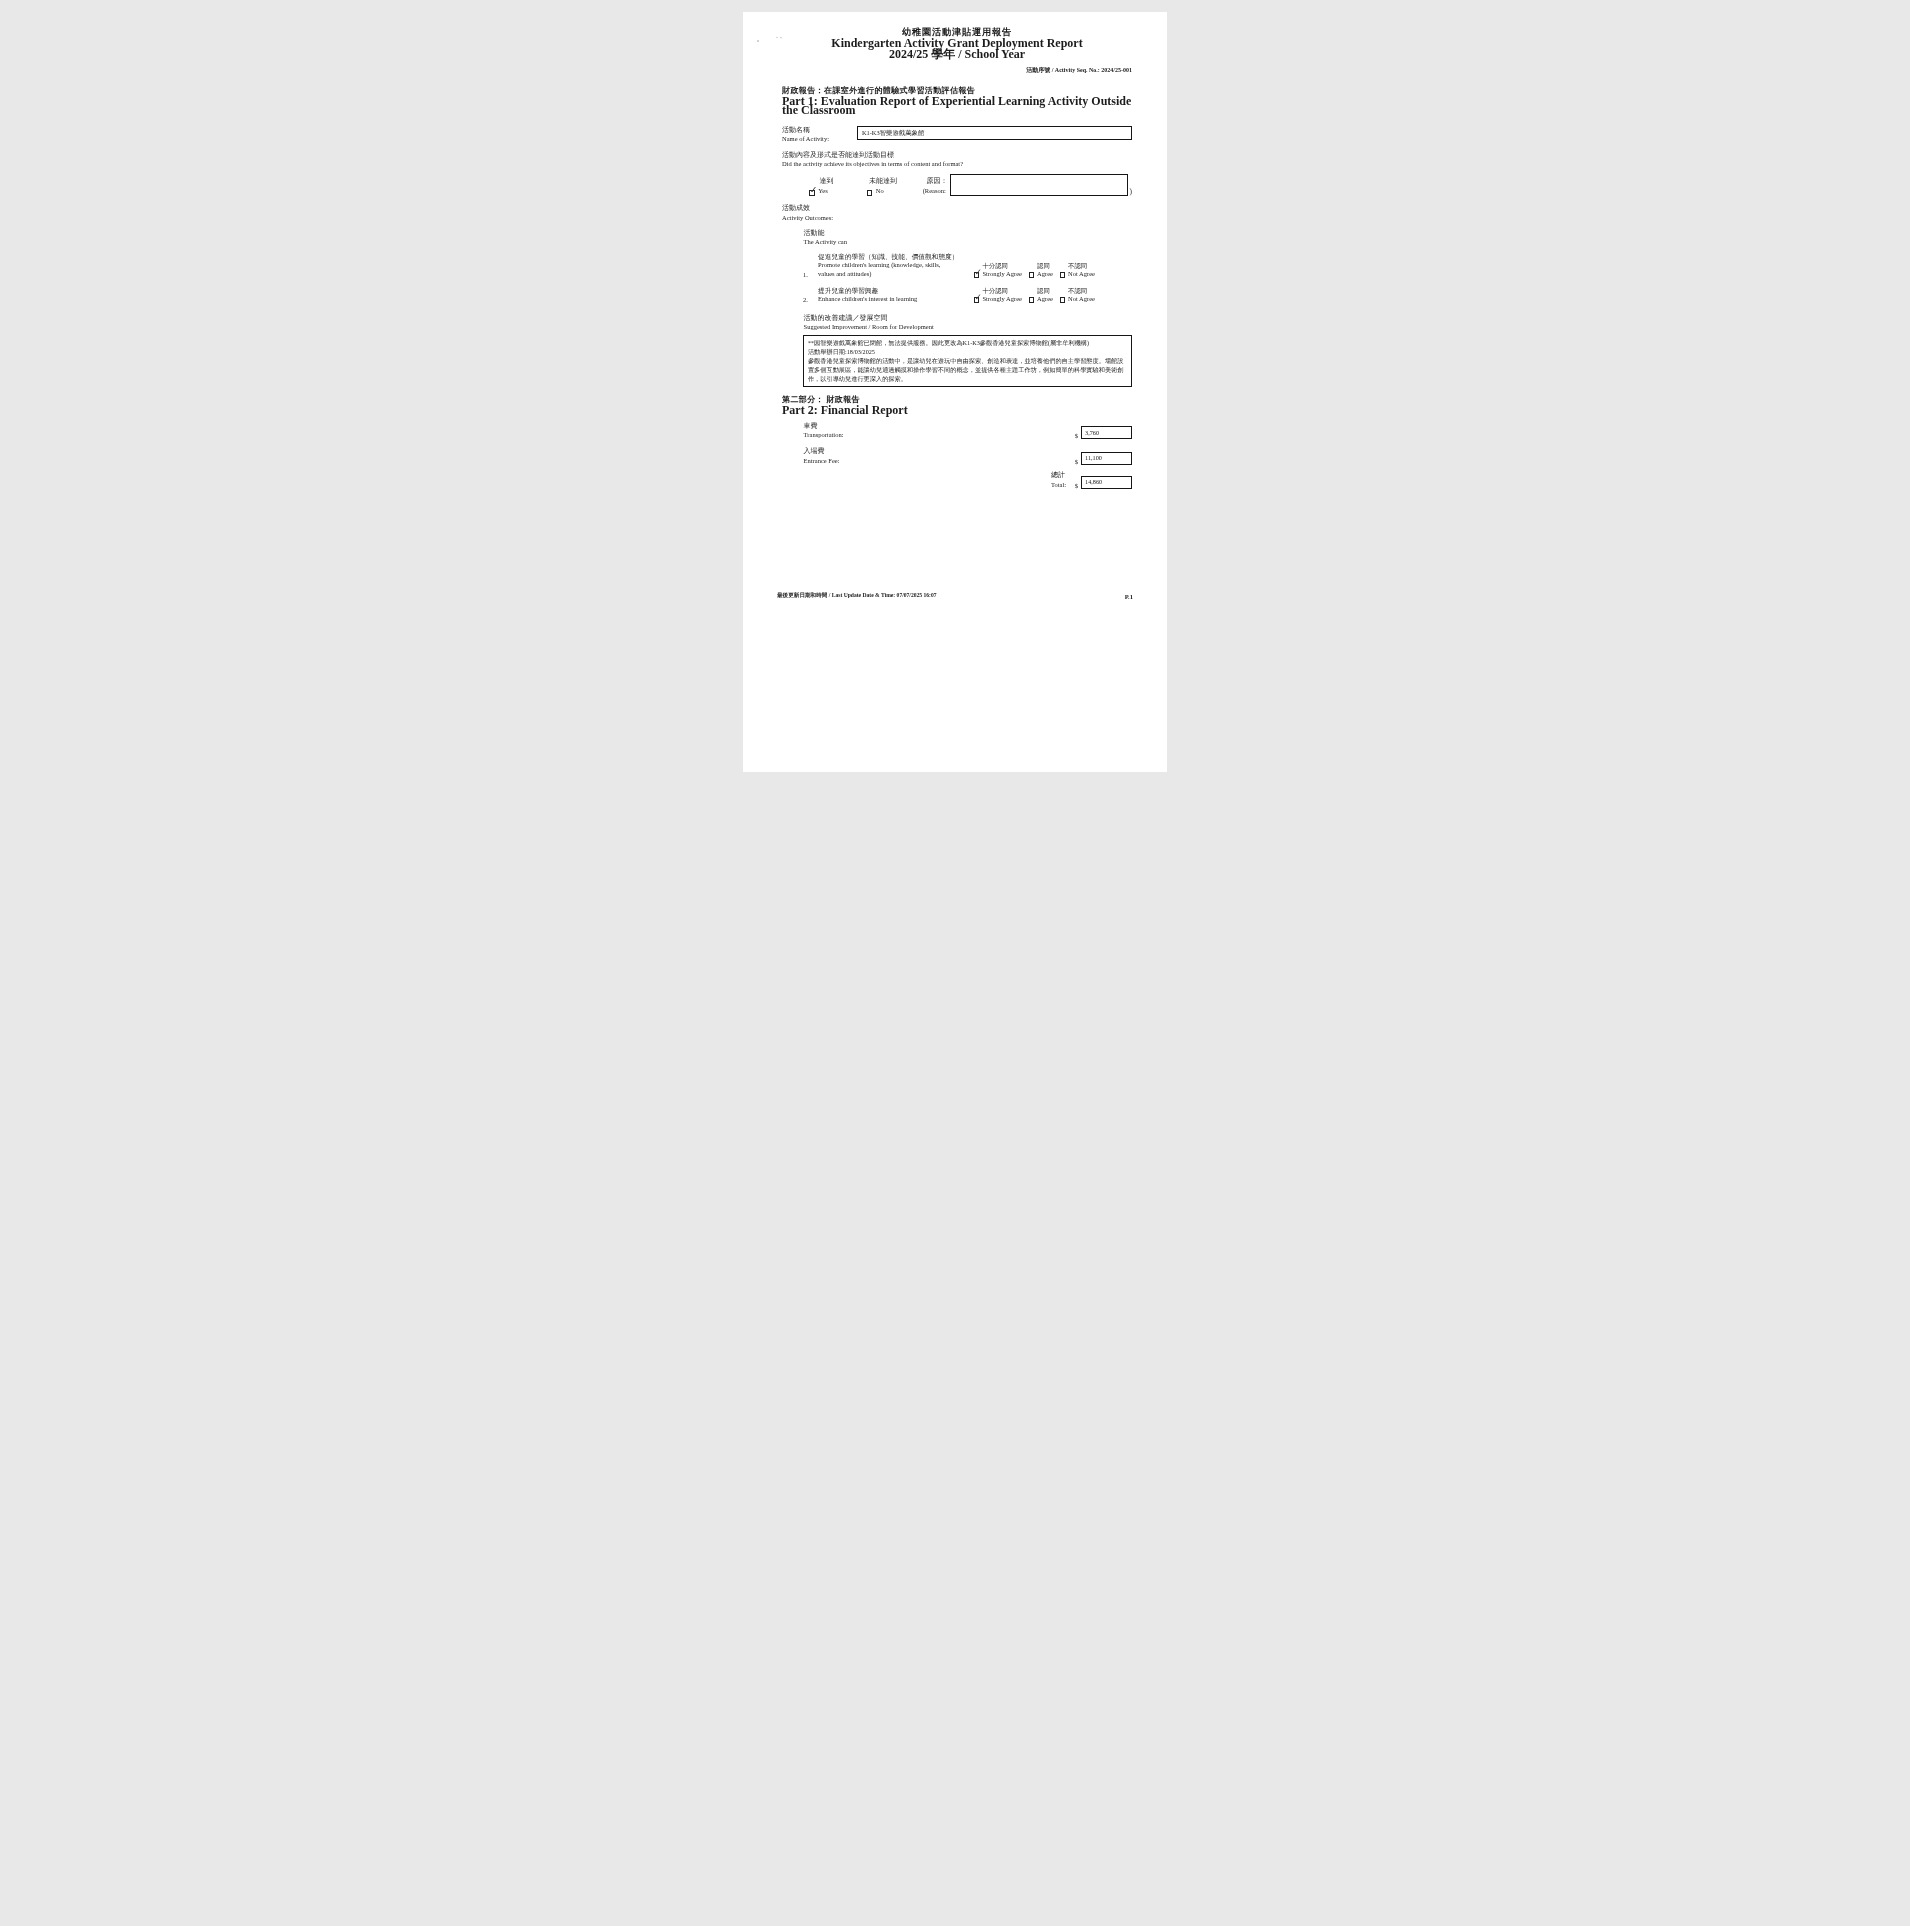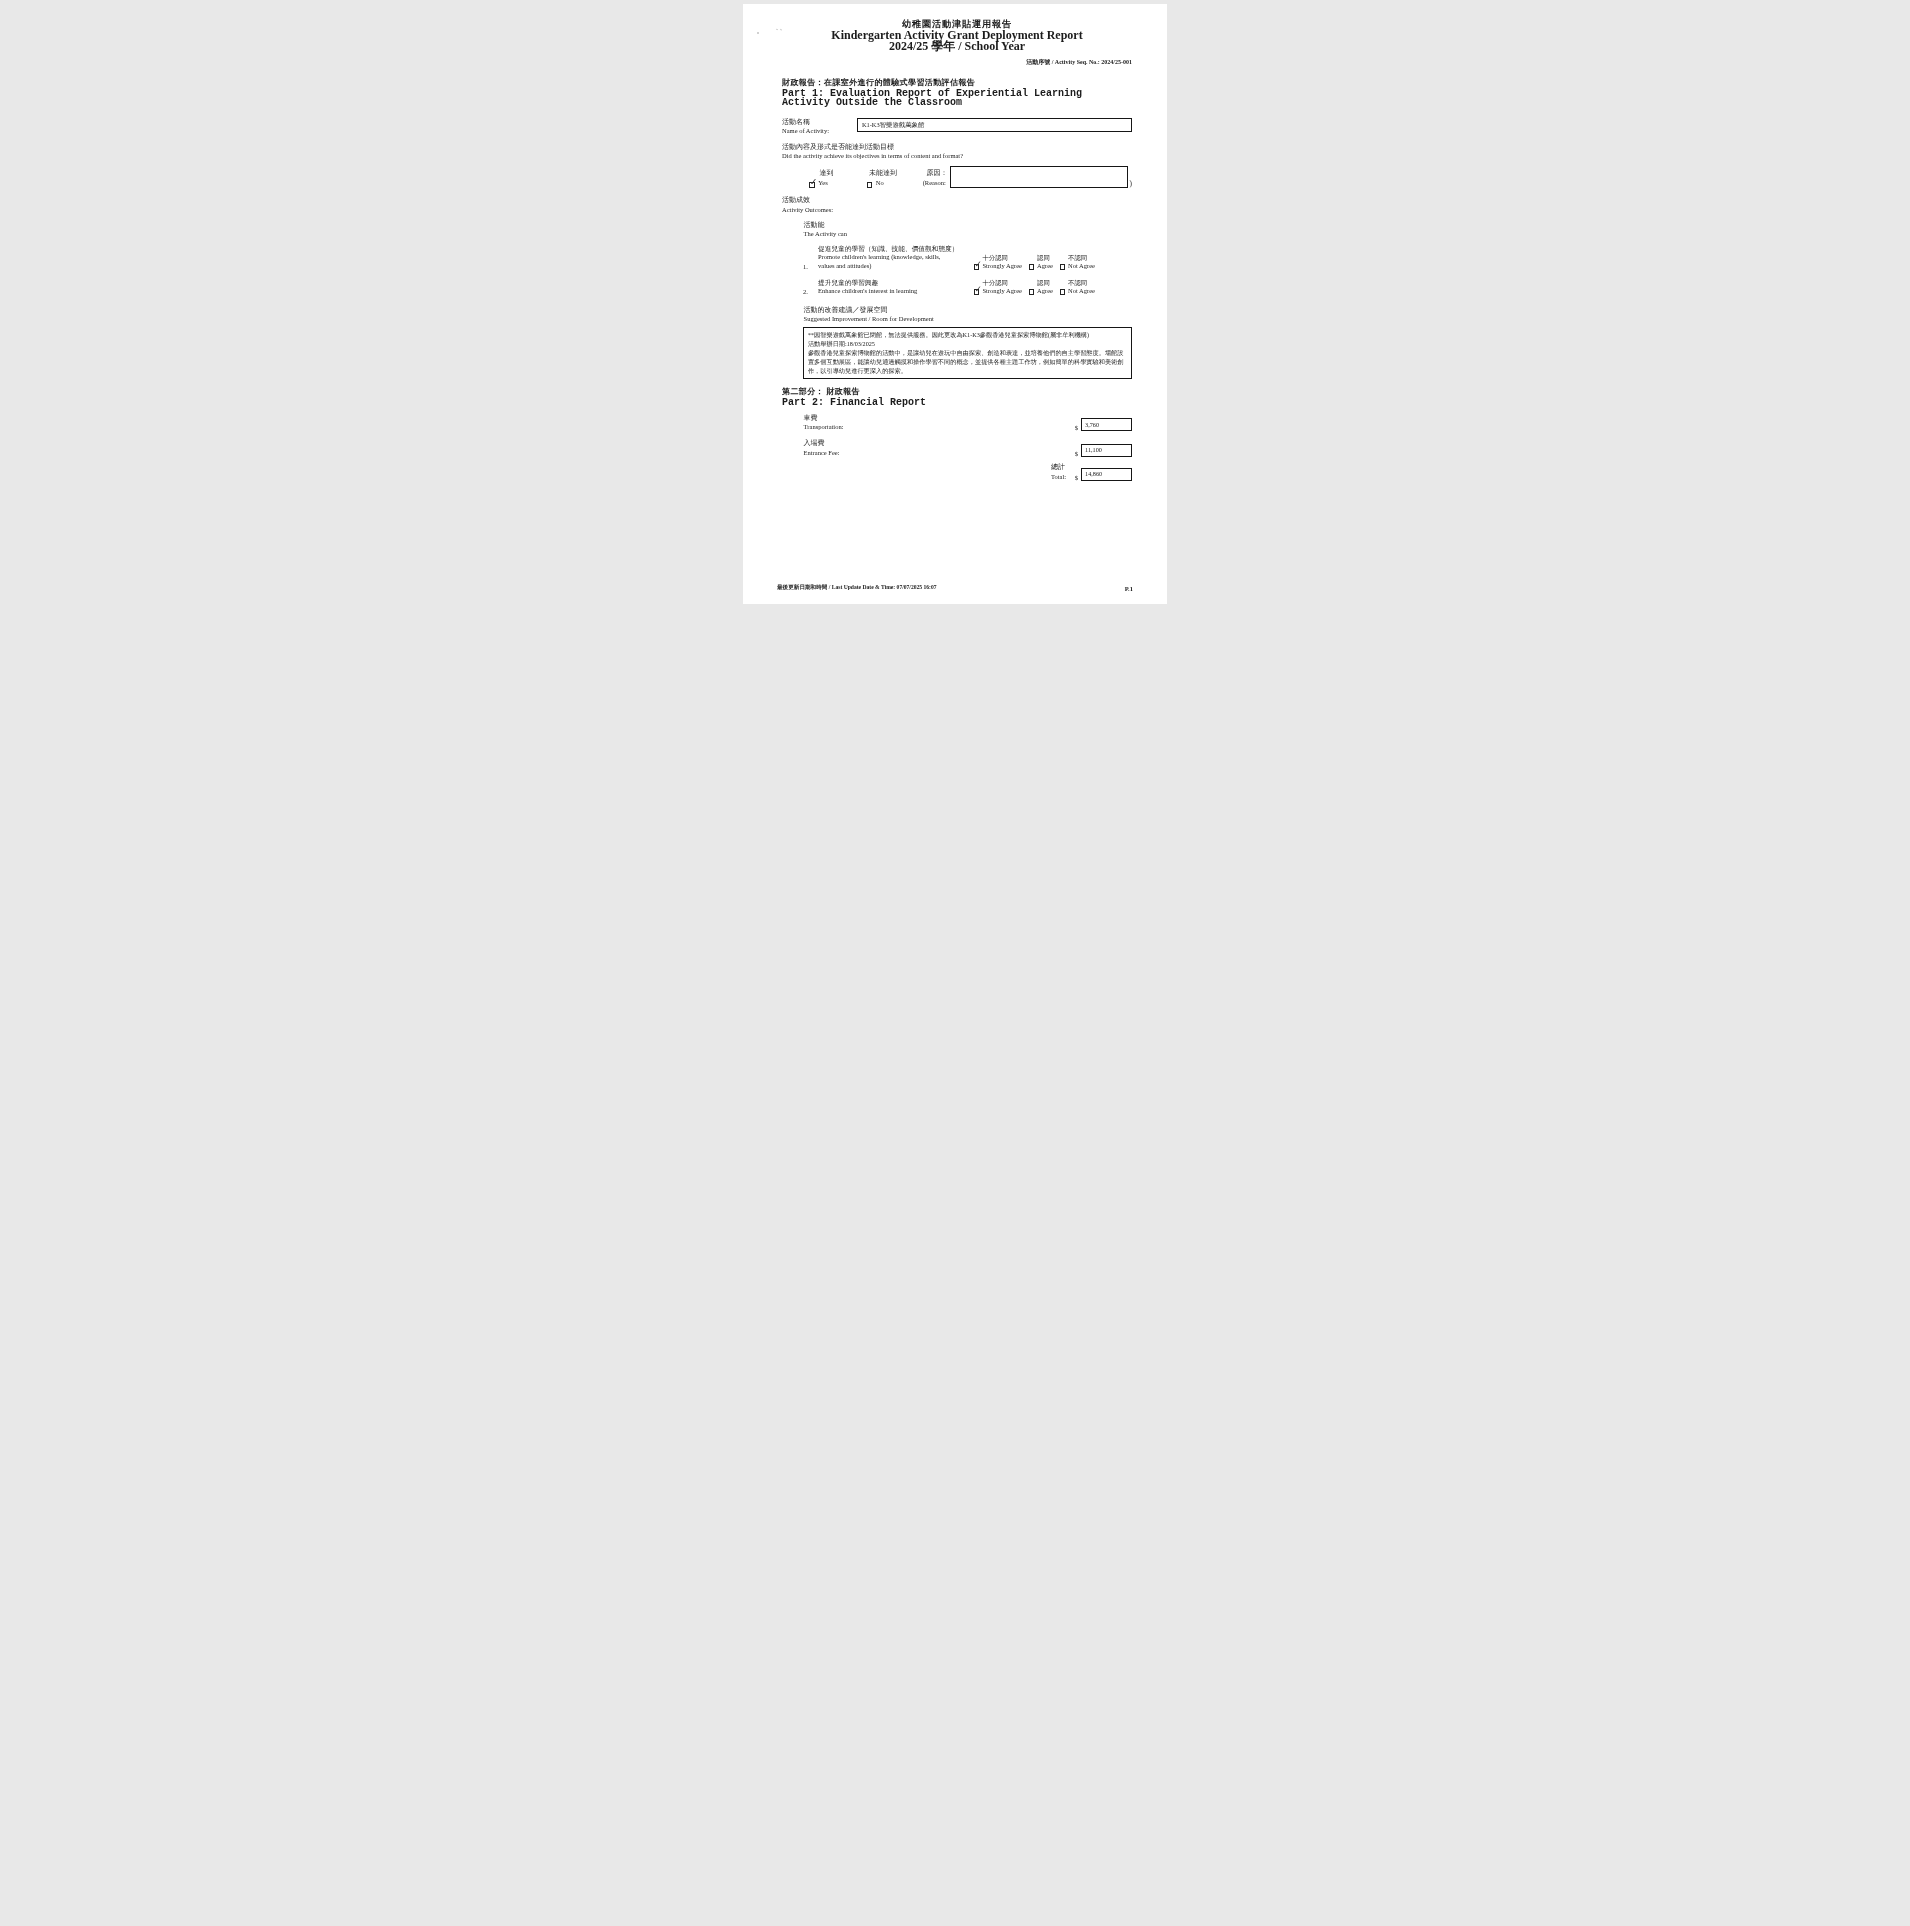--- a/index.html
+++ b/index.html
@@ -1,19 +1,19 @@
 <!DOCTYPE html>
 <html style="font-size:6.2px"><head>
 <meta charset="utf-8">
 <style>
   html,body { margin:0; padding:0; background:#e8e8e8; }
   .page {
     position:relative;
-    width:424px; height:600px;
-    margin:4px auto;
+    width:424px; height:760px;
+    margin:12px auto;
     background:#ffffff;
     color:#1c1c1c;
     font-family:"Liberation Serif","DejaVu Serif",serif;
     overflow:hidden;
   }
   .content { padding:0 35px 0 39px; }
 
   
   .artifact { position:absolute; background:#c9c9c9; }
   .a1 { left:14px; top:28px; width:1.5px; height:1.5px; border-radius:50%; }
@@ -21,21 +21,21 @@
   .a3 { left:37px; top:25px; width:1.5px; height:1.2px; transform:rotate(40deg); border-radius:0.8px; }
 
   .titles { padding-top:14px; text-align:center; }
   .title-zh   { font-size:9.2px; font-weight:700; line-height:12.3px; letter-spacing:0.8px; }
   .title-en   { font-size:12px; font-weight:700; line-height:10.8px; }
   .title-year { font-size:12px; font-weight:700; line-height:10.8px; }
 
   .seq { margin-top:6.2px; text-align:right; font-size:6px; font-weight:700; }
 
   .h-zh { font-size:8px; font-weight:700; line-height:10.8px; letter-spacing:0.4px; }
-  .h-en { font-size:10px; font-weight:700; line-height:9.6px;font-family:Liberation Mono, monospace; }
+  .h-en { font-size:12px; font-weight:700; line-height:9.6px; }
   .part1-head { margin-top:10.8px; }
   .part2-head { margin-top:7.7px; }
 
   .lbl-zh { font-size:7px;   line-height:9.2px; }
   .lbl-en { font-size:6.5px;   line-height:8.9px; }
 
   .field-box {
     border:0.8px solid #161616;
     border-top-width:1.2px; border-bottom-width:1.2px;
     background:#fff;

